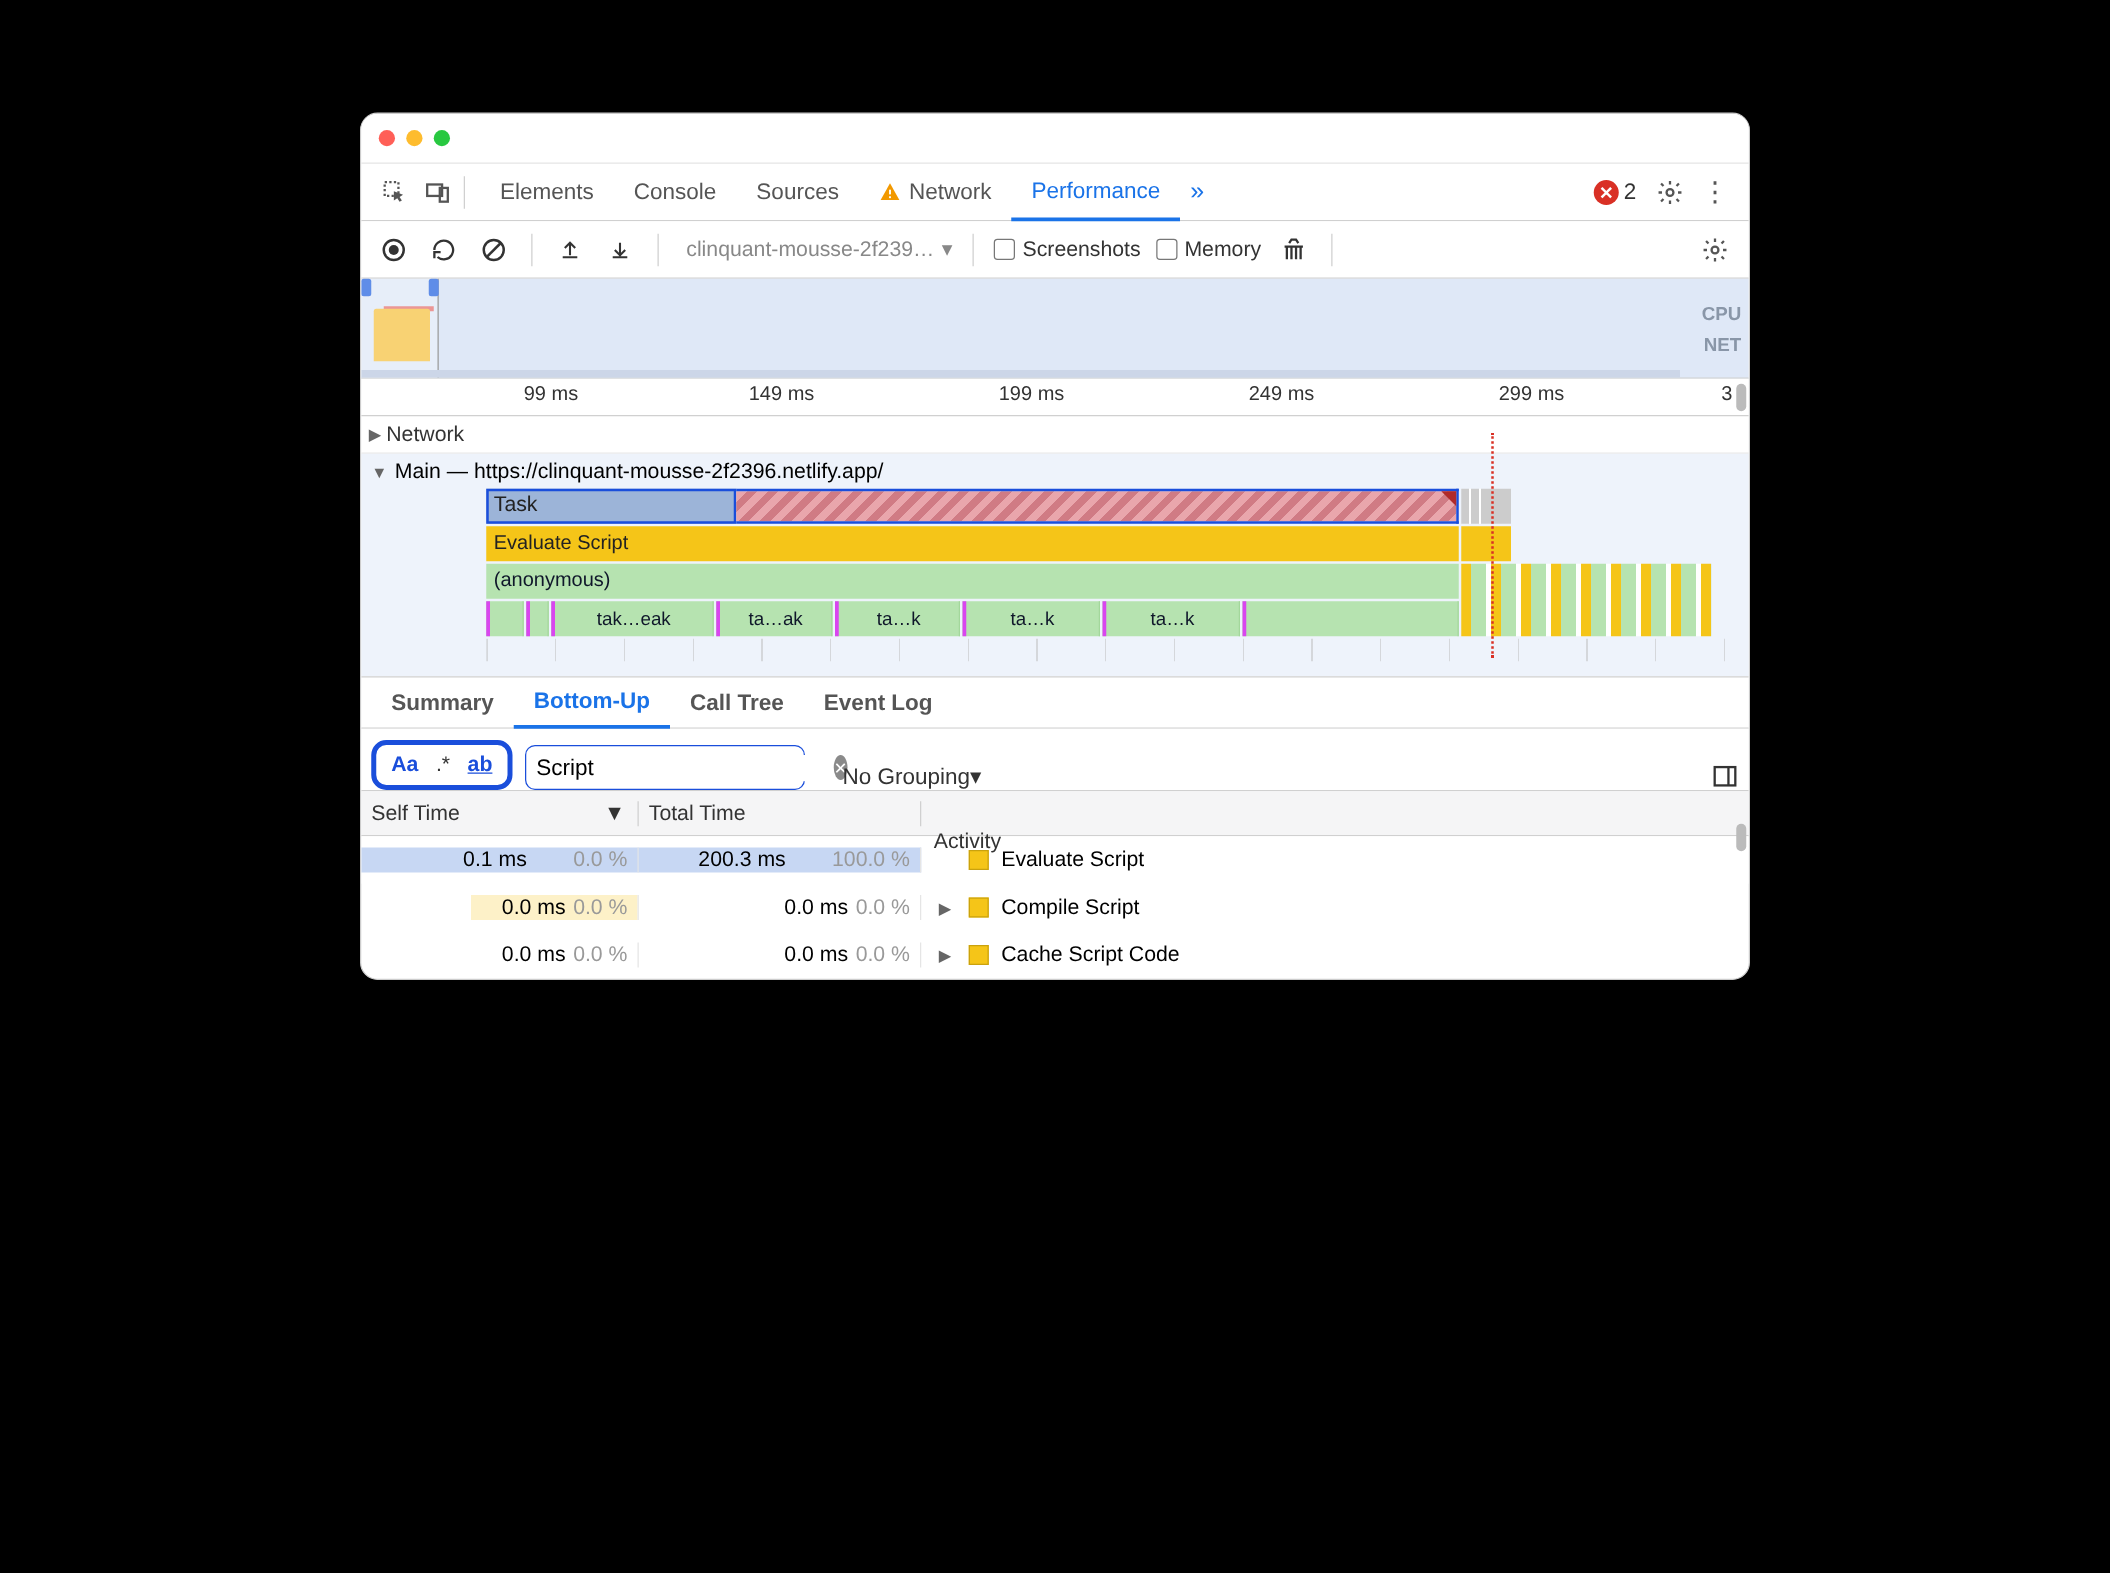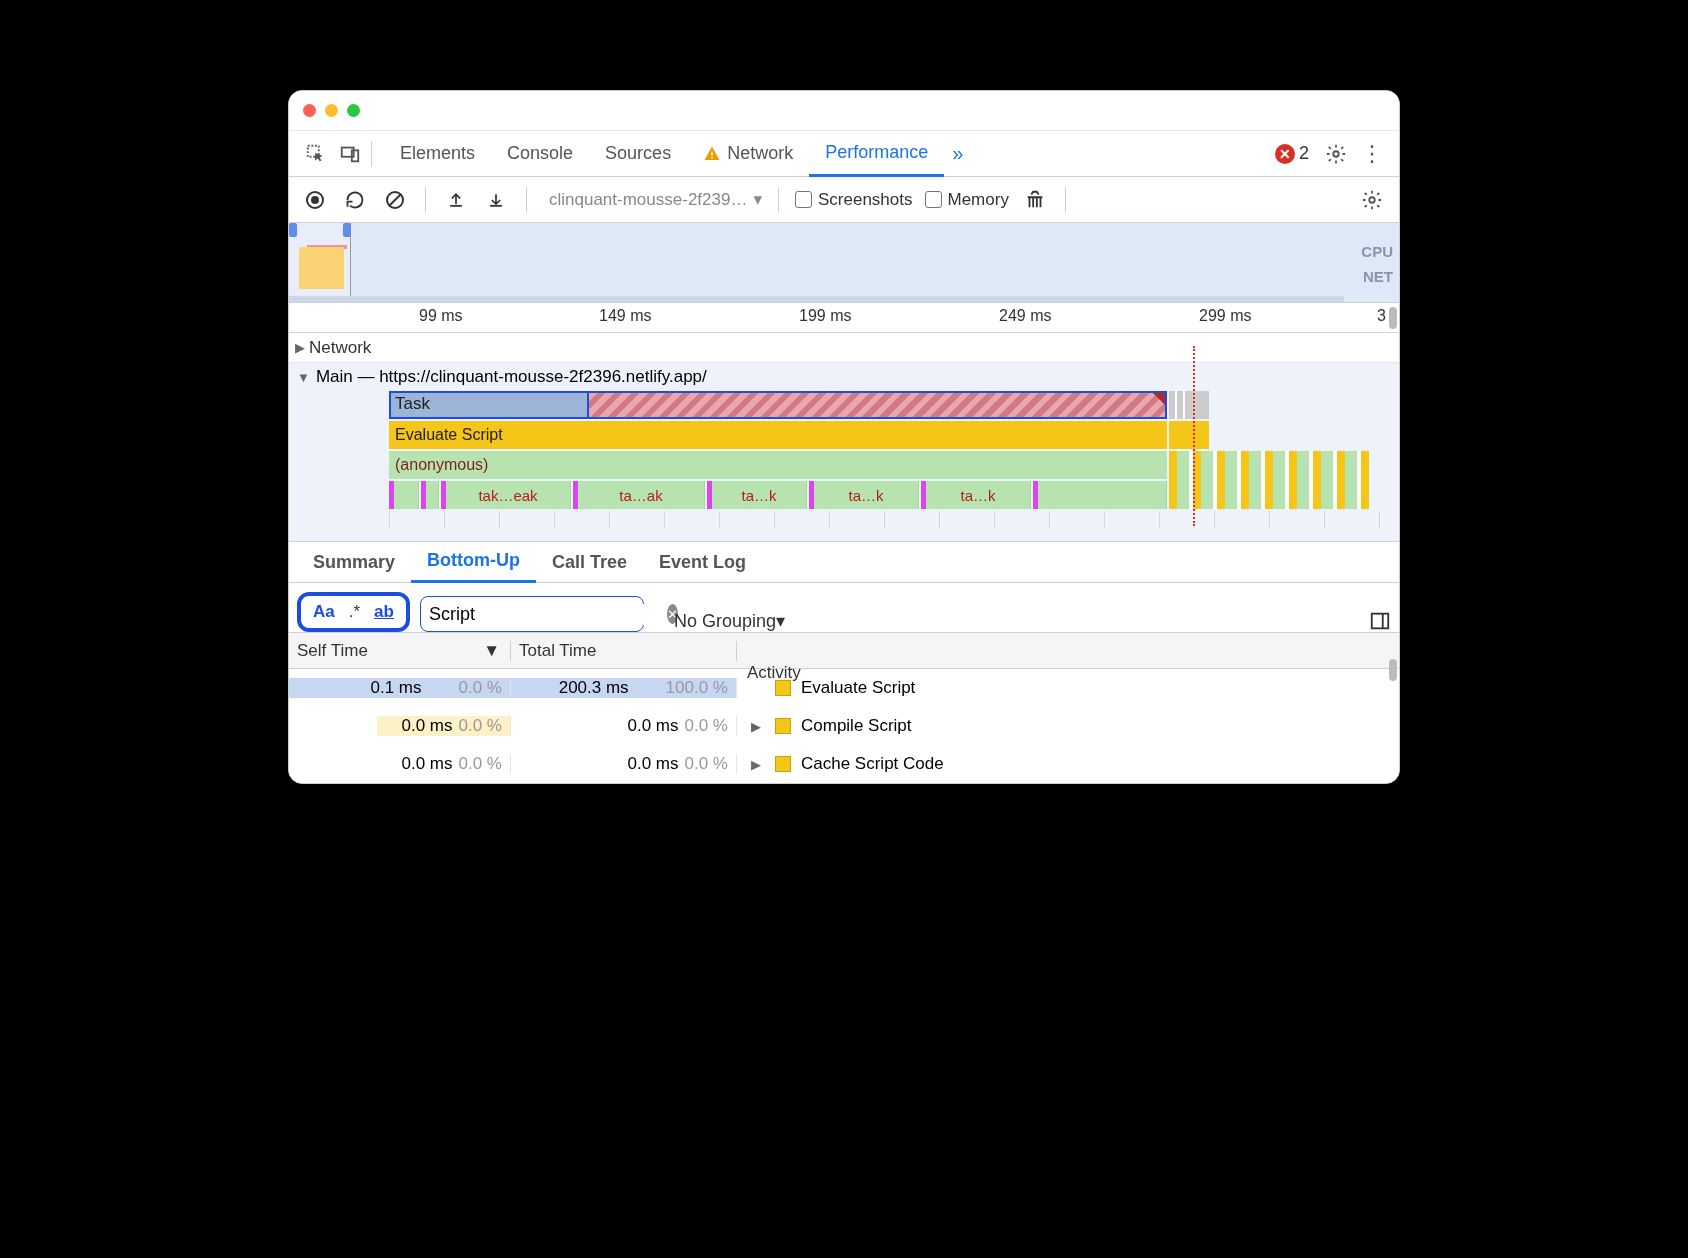--- a/index.html
+++ b/index.html
@@ -50,23 +50,23 @@
   .main-header { padding:4px 8px; font-size:17px; display:flex; align-items:center; gap:6px;}
   .main-header .tri{ transform:rotate(0);}
   .flame { position:relative; height:150px; }
   .bar { position:absolute; height:28px; font-size:16px; padding-left:6px; display:flex; align-items:center; overflow:hidden; white-space:nowrap;}
   .task-blue { position:absolute; left:100px; top:0; width:200px; height:28px; background:#9cb4d8; border:2px solid #1a4edb;}
   .task-red { position:absolute; left:300px; top:0; width:578px; height:28px; border:2px solid #1a4edb; border-left:none;
     background: repeating-linear-gradient(135deg,#e9a6ac 0 6px,#d07b84 6px 12px);}
   .task-red::after { content:""; position:absolute; right:0; top:0; border-top:12px solid #b02a2a; border-left:12px solid transparent;}
   .task-label { position:absolute; left:106px; top:3px; font-size:17px; color:#222; z-index:2;}
   .eval-bar { left:100px; top:30px; width:778px; background:#f5c518; color:#222;}
-  .anon-bar { left:100px; top:60px; width:778px; background:#b6e3b0; color:#7f1d1d;}
+  .anon-bar { left:100px; top:60px; width:778px; background:#b6e3b0; color:#0f172a;}
   .lane4 { position:absolute; top:90px; left:100px; width:778px; height:28px; display:flex; gap:2px;}
-  .lane4 .seg { background:#b6e3b0; height:28px; flex:0 0 auto; display:flex; align-items:center; justify-content:center; font-size:15px; color:#b91c1c; border-left:5px solid #d946ef; border-right:1px solid #a3d79b;}
+  .lane4 .seg { background:#b6e3b0; height:28px; flex:0 0 auto; display:flex; align-items:center; justify-content:center; font-size:15px; color:#0f172a; border-left:3px solid #d946ef; border-right:1px solid #a3d79b;}
   .side-stripes { position:absolute; top:0; left:880px; width:200px; height:120px; background:
      linear-gradient(90deg,#ccc 0 6px,#fff 6px 8px,#ccc 8px 14px,#fff 14px 16px,#ccc 16px 40px,transparent 40px) top/100% 28px no-repeat,
      linear-gradient(90deg,#f5c518 0 40px,transparent 40px) 0 30px/100% 28px no-repeat,
      repeating-linear-gradient(90deg,#f5c518 0 8px,#b6e3b0 8px 20px,#fff 20px 24px) 0 60px/100% 58px no-repeat;}
   .tick-row { position:absolute; top:120px; left:100px; right:0; height:18px; background:
     repeating-linear-gradient(90deg,#bbb 0 1px,transparent 1px 55px); opacity:0.5;}
   .red-marker { position:absolute; right:204px; top:-195px; width:0; border-left:2px dotted #d93025; height:180px;}
 
   .subtabs { display:flex; height:42px; align-items:center; gap:0; border-top:1px solid #d0d0d0; border-bottom:1px solid #d0d0d0; background:#fff; padding:0 8px;font-weight:bold;}
   .subtab { padding:0 16px; height:42px; display:flex; align-items:center; font-size:18px; color:#555;}
@@ -249,21 +249,21 @@
     <div class="flame">
       <div class="task-blue"></div>
       <div class="task-red"></div>
       <div class="task-label">Task</div>
       <div class="bar eval-bar">Evaluate Script</div>
       <div class="bar anon-bar">(anonymous)</div>
       <div class="lane4">
         <div class="seg" style="width:30px"></div>
         <div class="seg" style="width:18px"></div>
         <div class="seg" style="width:130px">tak…eak</div>
-        <div class="seg" style="width:132px">ta…ak</div>
+        <div class="seg" style="width:93px">ta…ak</div>
         <div class="seg" style="width:100px">ta…k</div>
         <div class="seg" style="width:110px">ta…k</div>
         <div class="seg" style="width:110px">ta…k</div>
         <div class="seg" style="flex:1"></div>
       </div>
       <div class="side-stripes"></div>
       <div class="tick-row"></div>
       <div class="scroll-thumb" style="top:auto; bottom:-140px; right:2px; height:22px;"></div>
     </div>
     <div style="position:relative">

